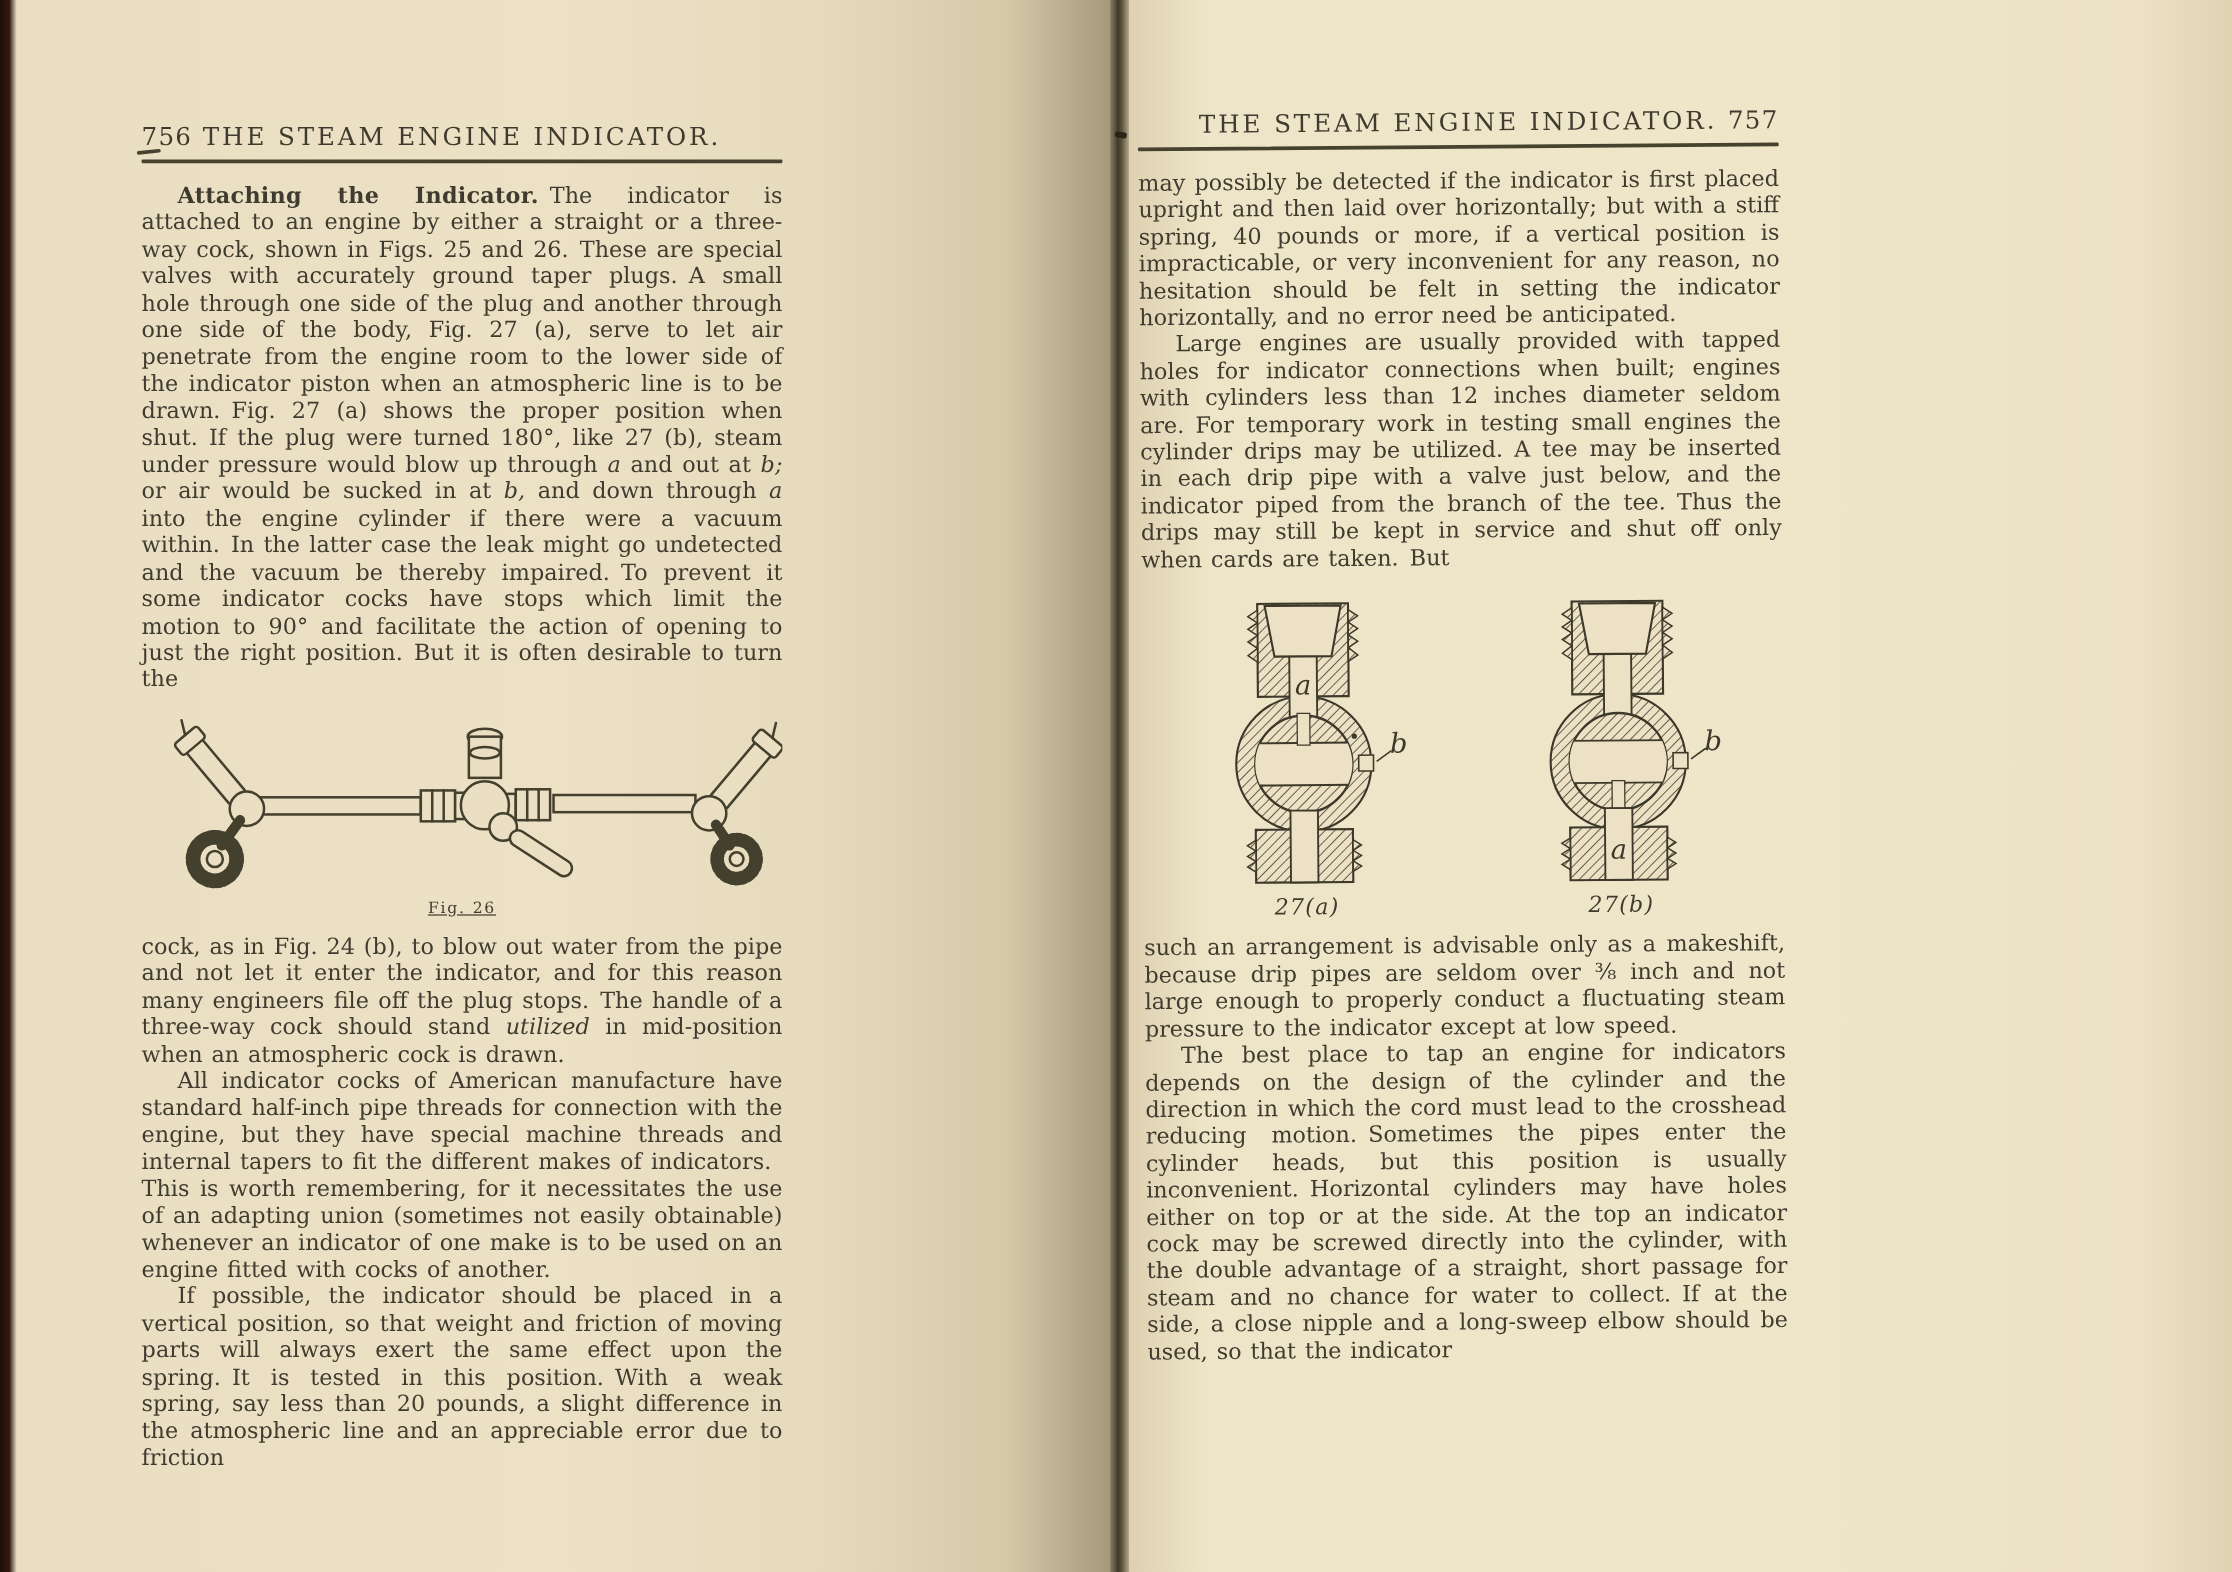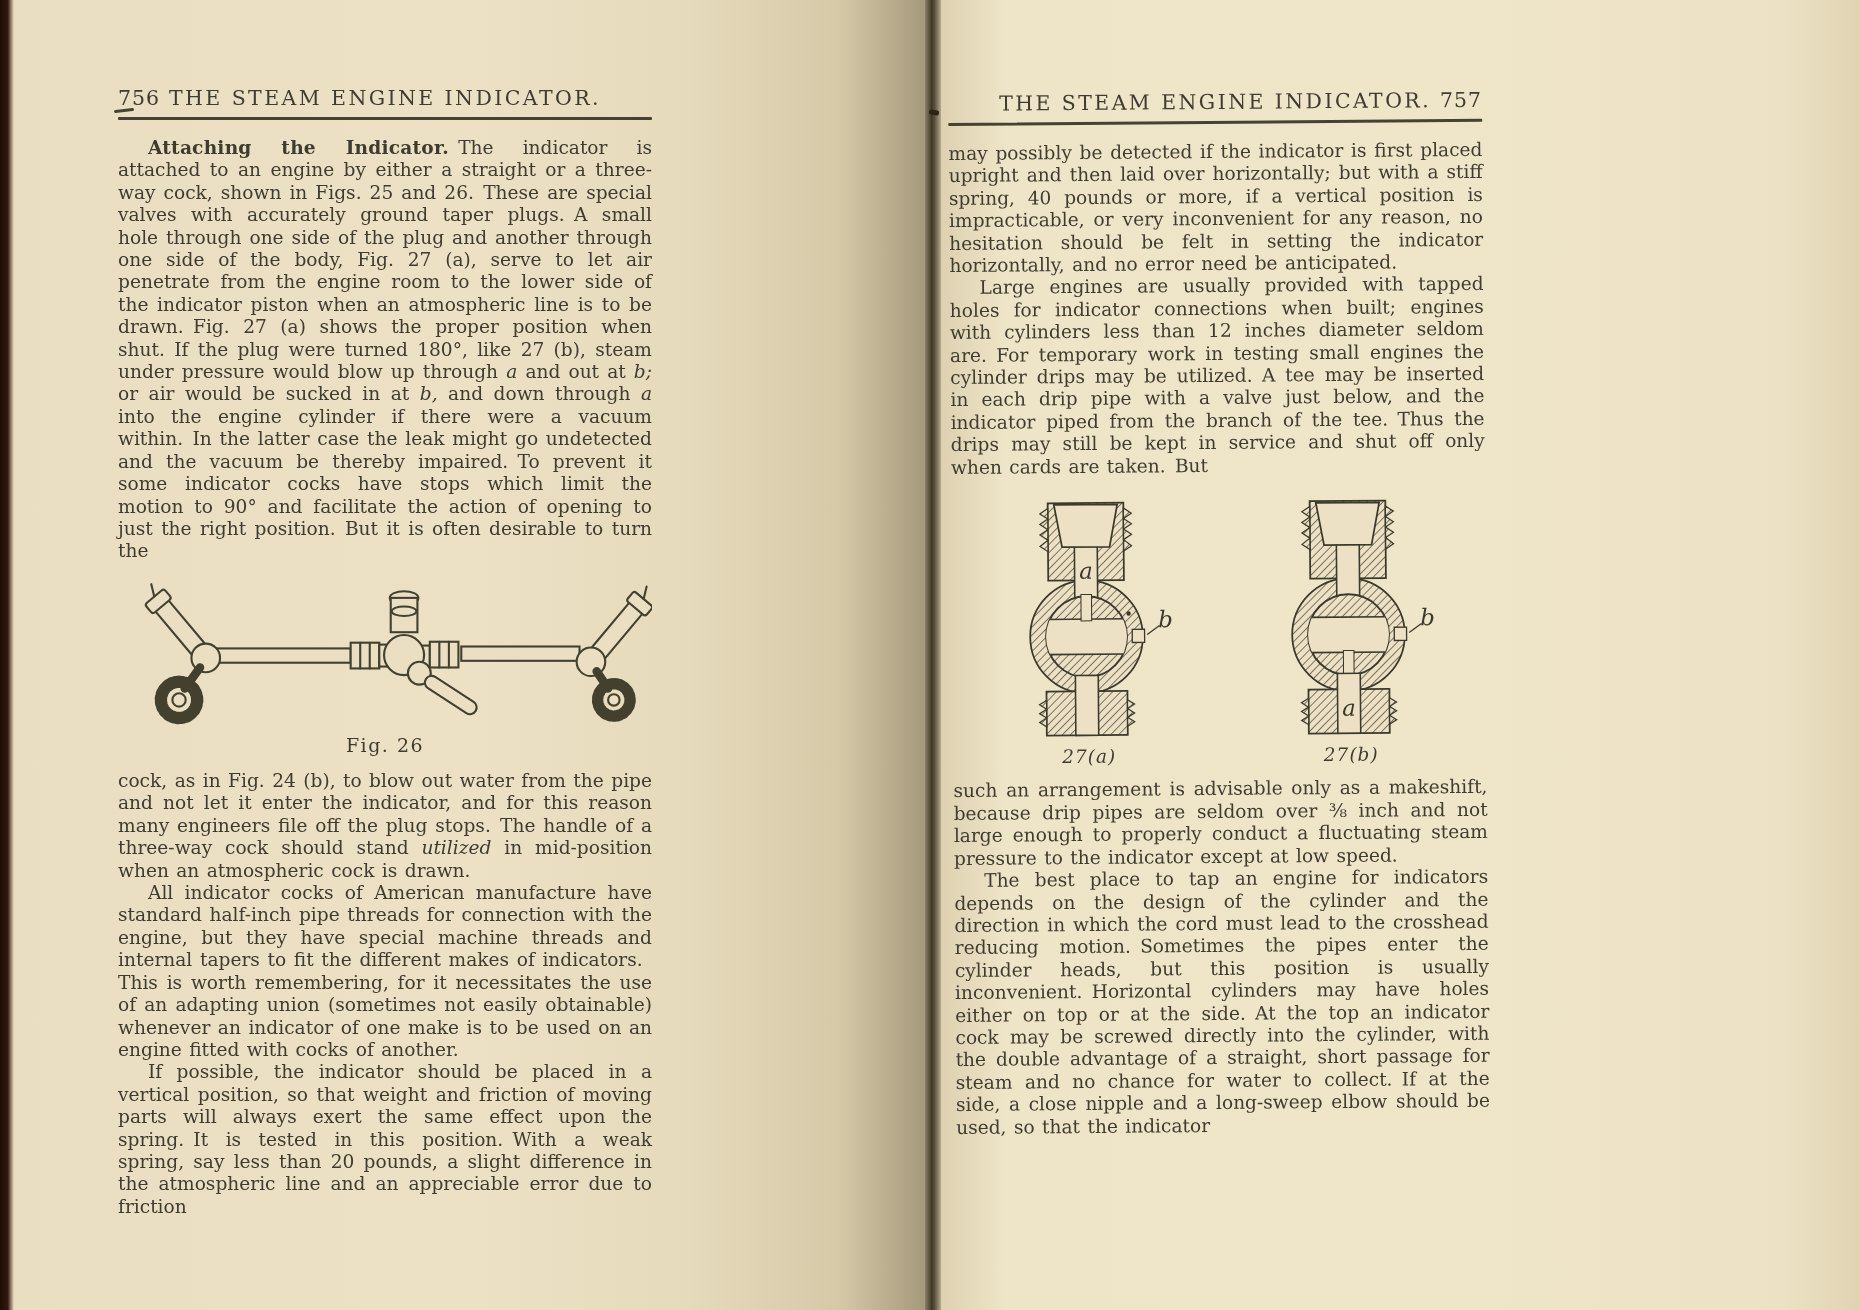--- a/index.html
+++ b/index.html
@@ -16,40 +16,40 @@
   .gutter{position:absolute;left:925px;top:0;width:16px;height:1310px;
     background:linear-gradient(90deg,#8d8166 0%,#3f3828 42%,#5d5340 62%,#b7ab8a 100%);}
   .page-right-bg{position:absolute;left:941px;top:0;width:919px;height:1310px;
     background:linear-gradient(90deg,#ddd1b1 0%,#eee4c7 7%,#efe5c9 55%,#ece1c4 92%,#dfd3b2 100%);}
   .board-edge{position:absolute;left:0;top:0;width:14px;height:1310px;
     background:linear-gradient(90deg,#1f0e08 0%,#31180e 55%,rgba(49,24,14,0) 100%);}
   .gutter-mark{position:absolute;left:929px;top:110px;width:10px;height:5px;background:#2c2416;
     border-radius:2px;transform:rotate(8deg);}
 
   .col{position:absolute;width:534px;}
-  .col-left{left:118px;top:86px;}
+  .col-left{left:118px;top:102px;}
   .col-right{left:948px;top:92px;transform:rotate(-0.45deg);transform-origin:0 0;}
 
   .runhead{display:grid;grid-template-columns:1fr auto 1fr;align-items:baseline;
     font-size:20.5px;letter-spacing:2.4px;}
   .runhead .num-l{justify-self:start;letter-spacing:1px;}
   .runhead .num-r{justify-self:end;letter-spacing:1px;}
   .runhead .title{justify-self:center;}
   .rule{height:3px;background:#46422f;margin-top:7px;position:relative;border-radius:1px;}
   .rule .hook{position:absolute;left:-4px;top:-8px;width:20px;height:3px;background:#46422f;
     transform:rotate(-6deg);border-radius:2px;}
 
   .para{margin:0;text-align:justify;font-size:18.6px;line-height:22.4px;word-spacing:.08em;}
   .first{margin-top:17px;}
   .indent{text-indent:30px;}
   .b{font-weight:bold;letter-spacing:.2px;}
   .i{font-style:italic;}
 
   .figblock26{margin:12px 0 0;text-align:center;}
-  .figcap{font-size:19px;letter-spacing:1.5px;text-align:center;margin:2px 0 14px;}
+  .figcap{font-size:13px;letter-spacing:1.5px;text-align:center;margin:2px 0 14px;text-decoration:underline;}
 
   .figrow{display:flex;justify-content:center;gap:86px;margin:18px 0 0;}
   .figbox{text-align:center;}
   .figcap27{font-size:18.5px;letter-spacing:1px;margin:4px 0 12px;font-style:italic;}
 
   svg{display:block;margin:0 auto;}
   svg text{font-family:"DejaVu Serif", serif;}
 </style>
 </head>
 <body>

